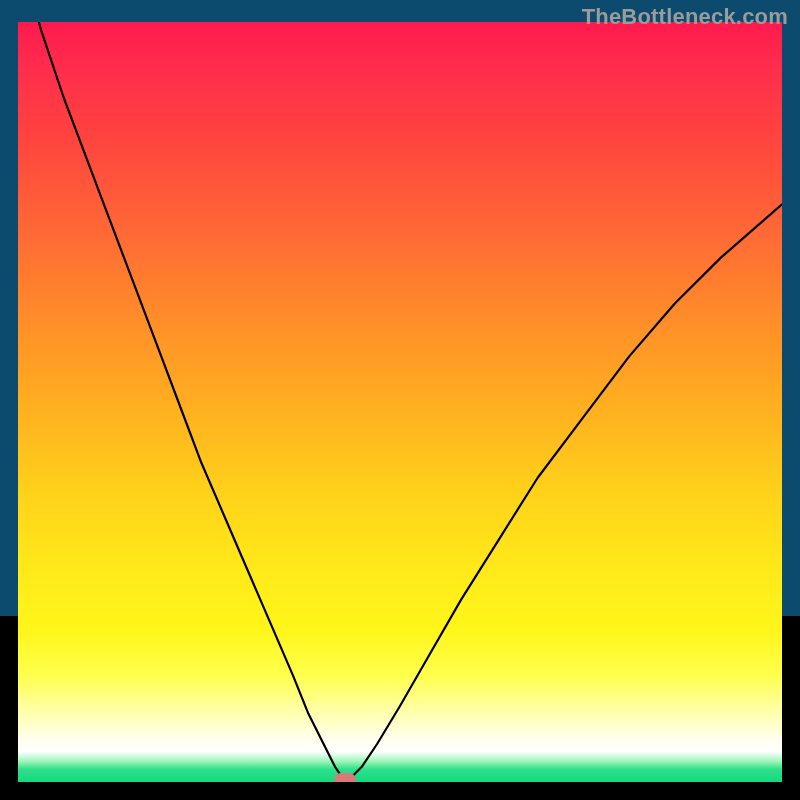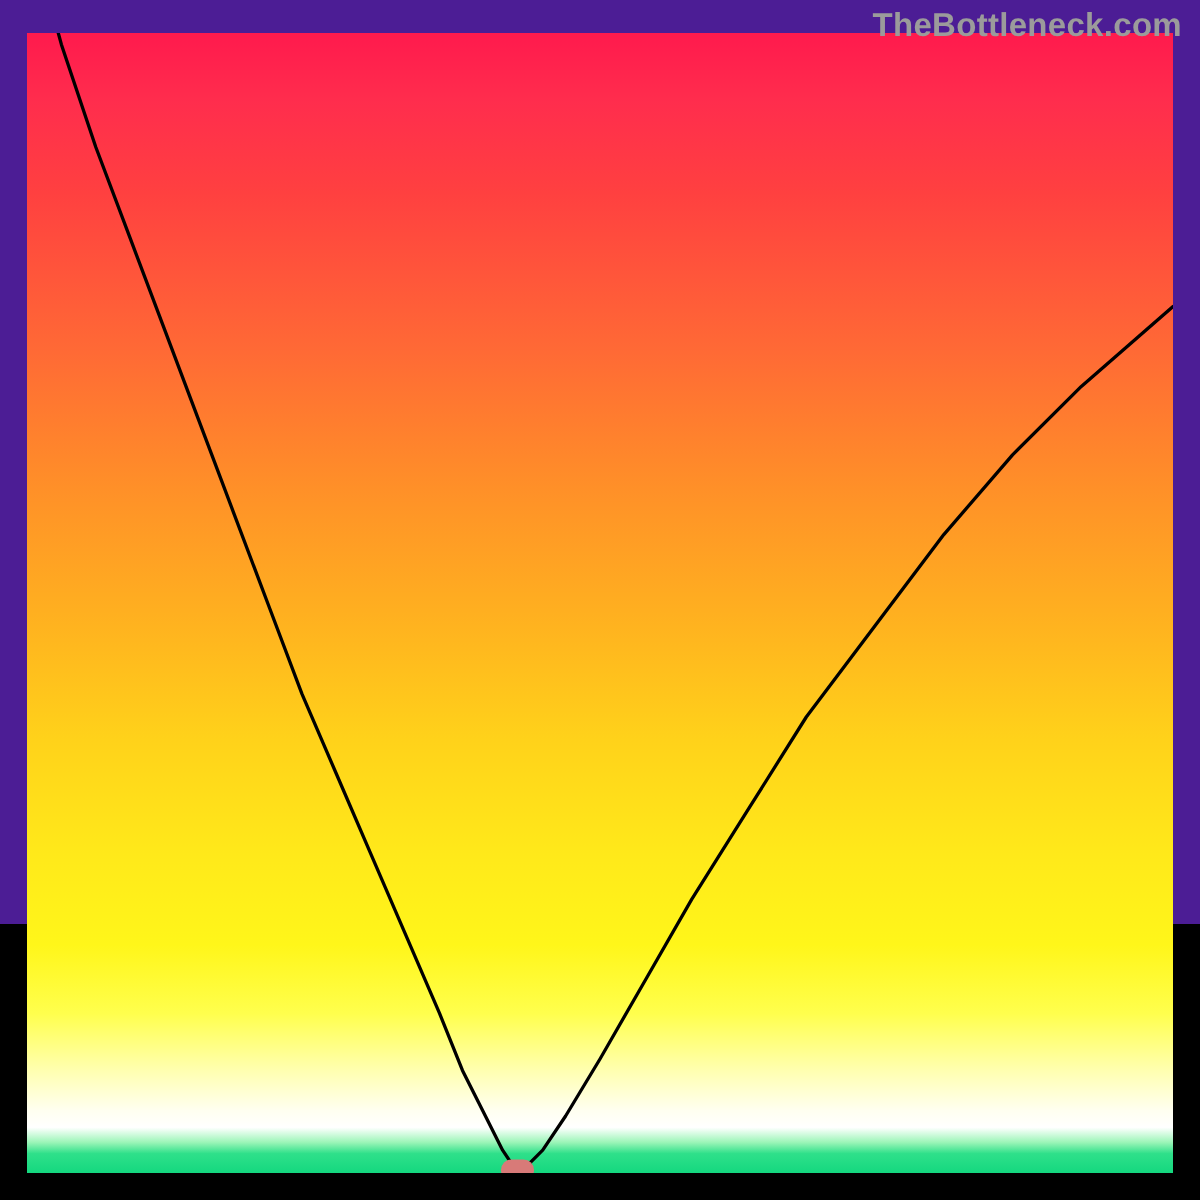--- a/index.html
+++ b/index.html
@@ -10,21 +10,21 @@
     background: #000;
     overflow: hidden;
     font-family: Arial, Helvetica, sans-serif;
   }
   .frame {
     position: absolute;
     left: 0;
     top: 0;
     width: 800px;
     height: 616px;
-    background: #4c1d95;
+    background: #0c4a6e;
   }
   .plot {
     position: absolute;
     left: 18px;
     top: 22px;
     width: 764px;
     height: 760px;
     overflow: hidden;
   }
   .gradient {

